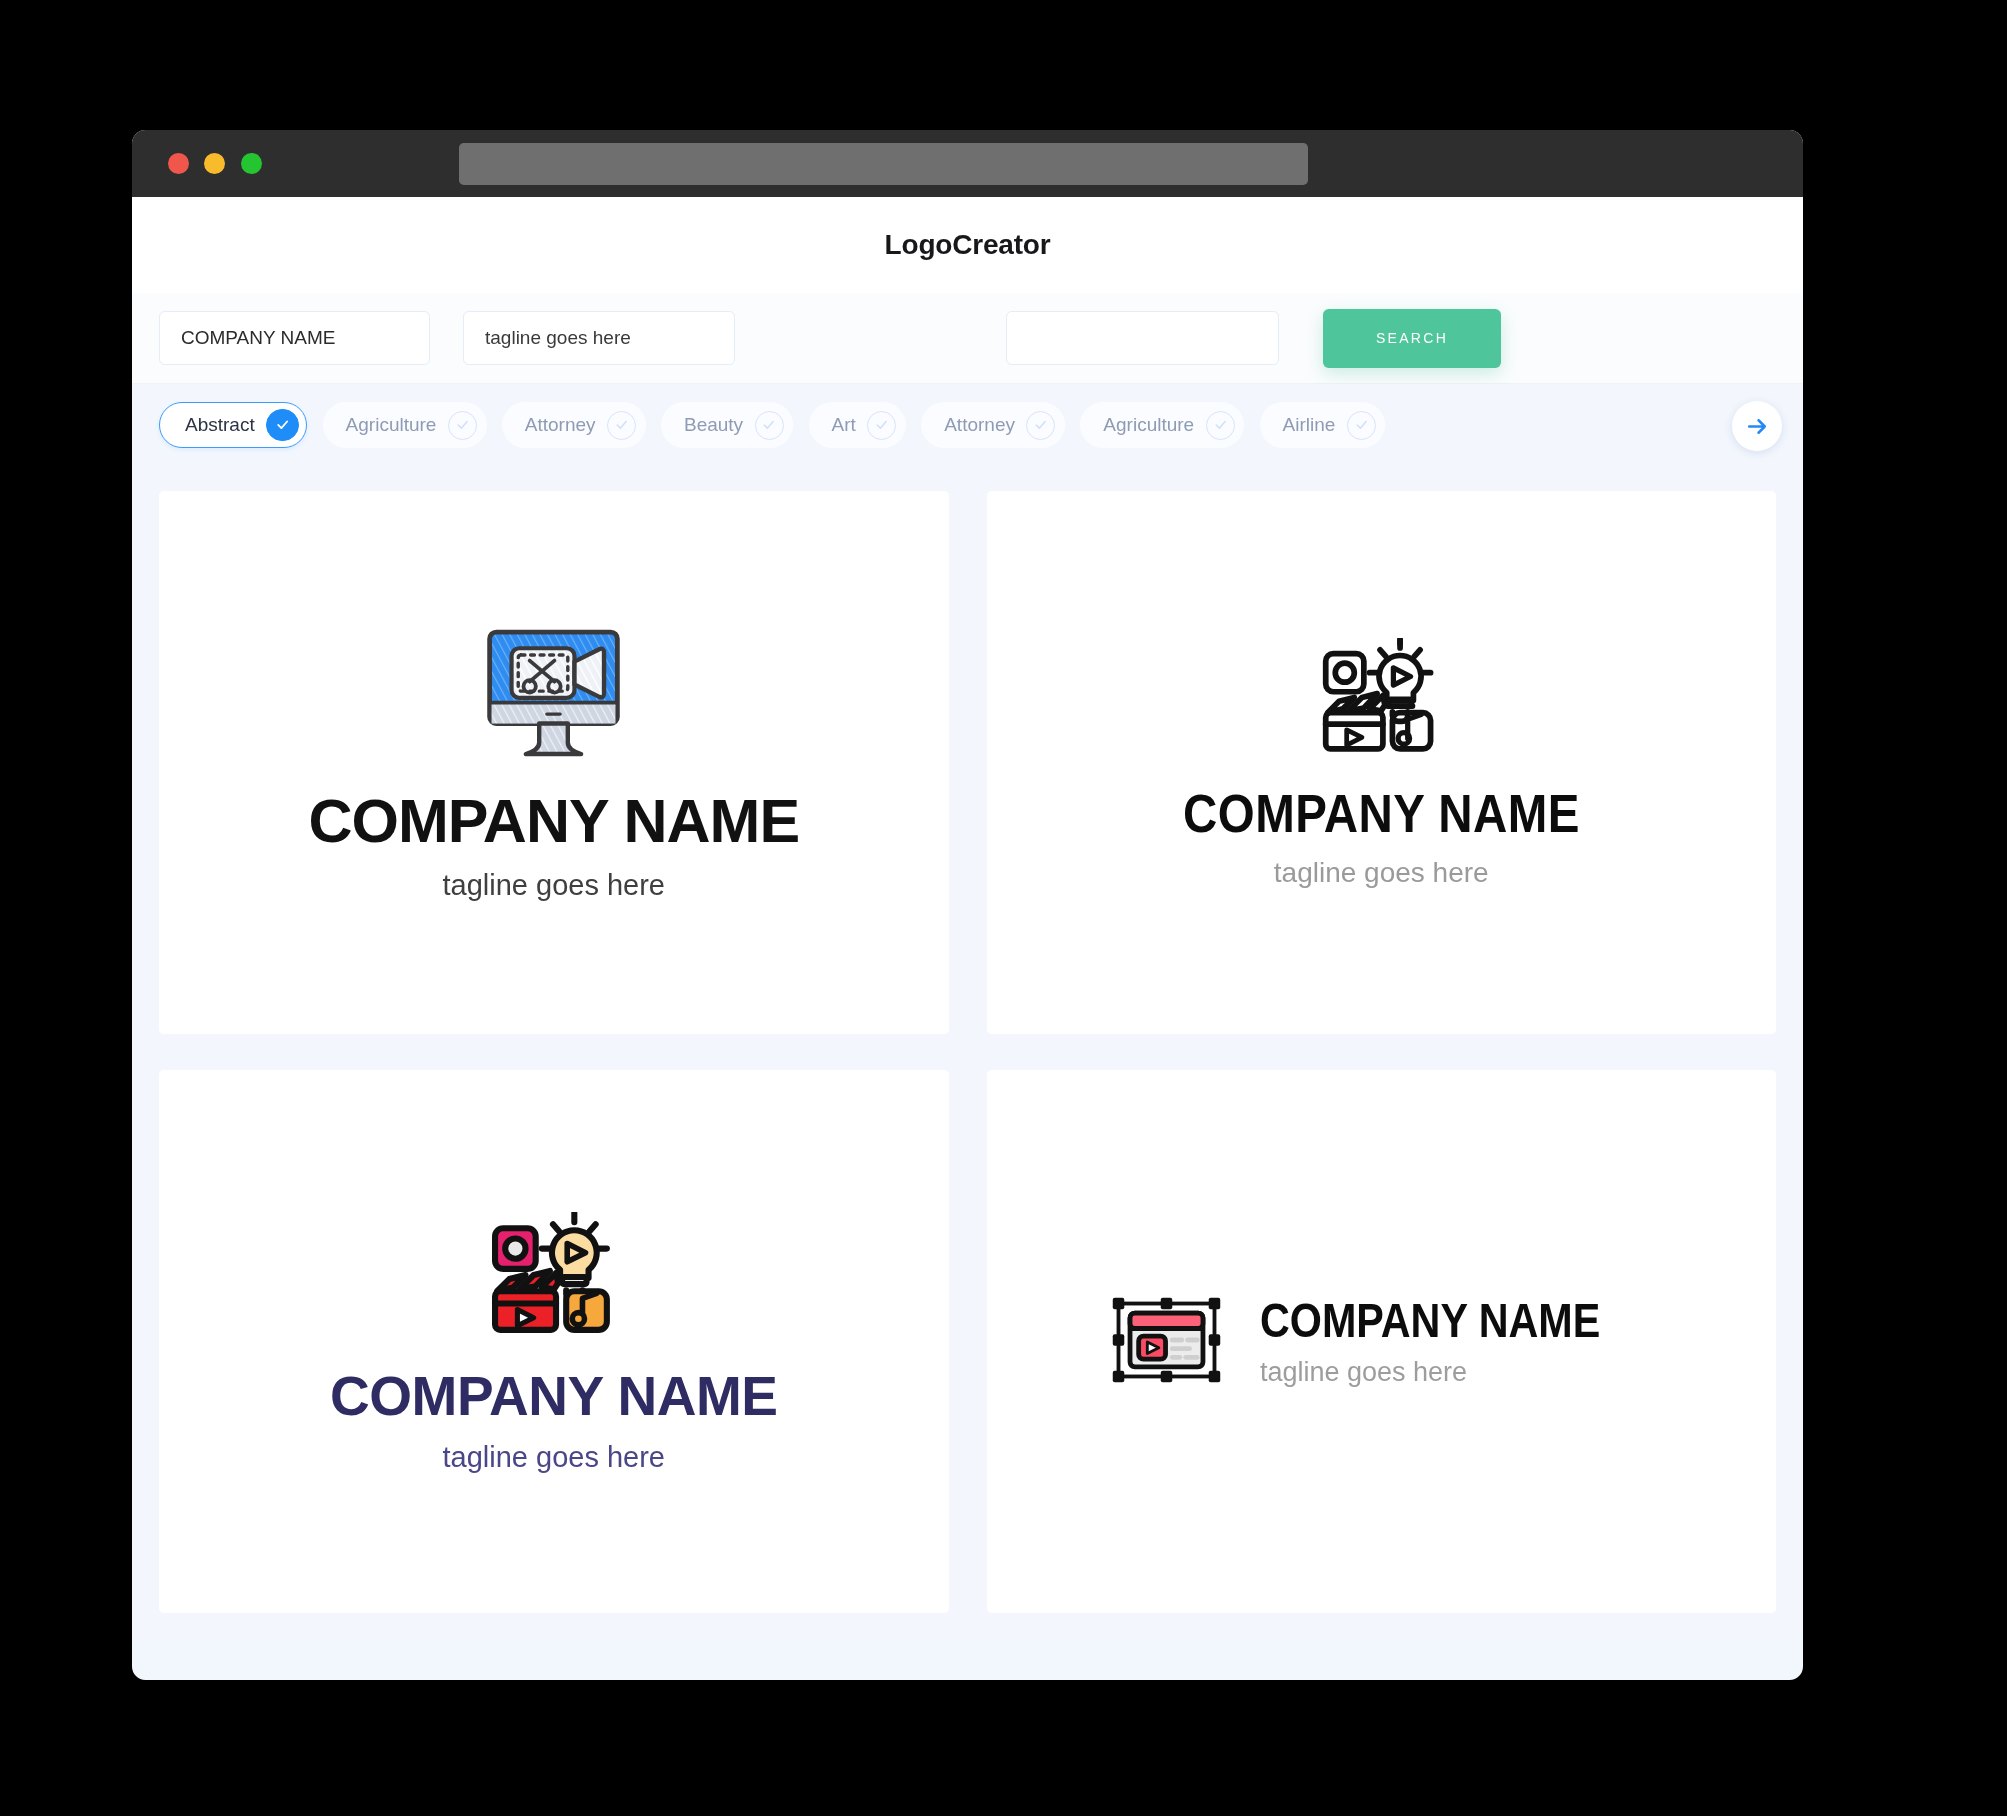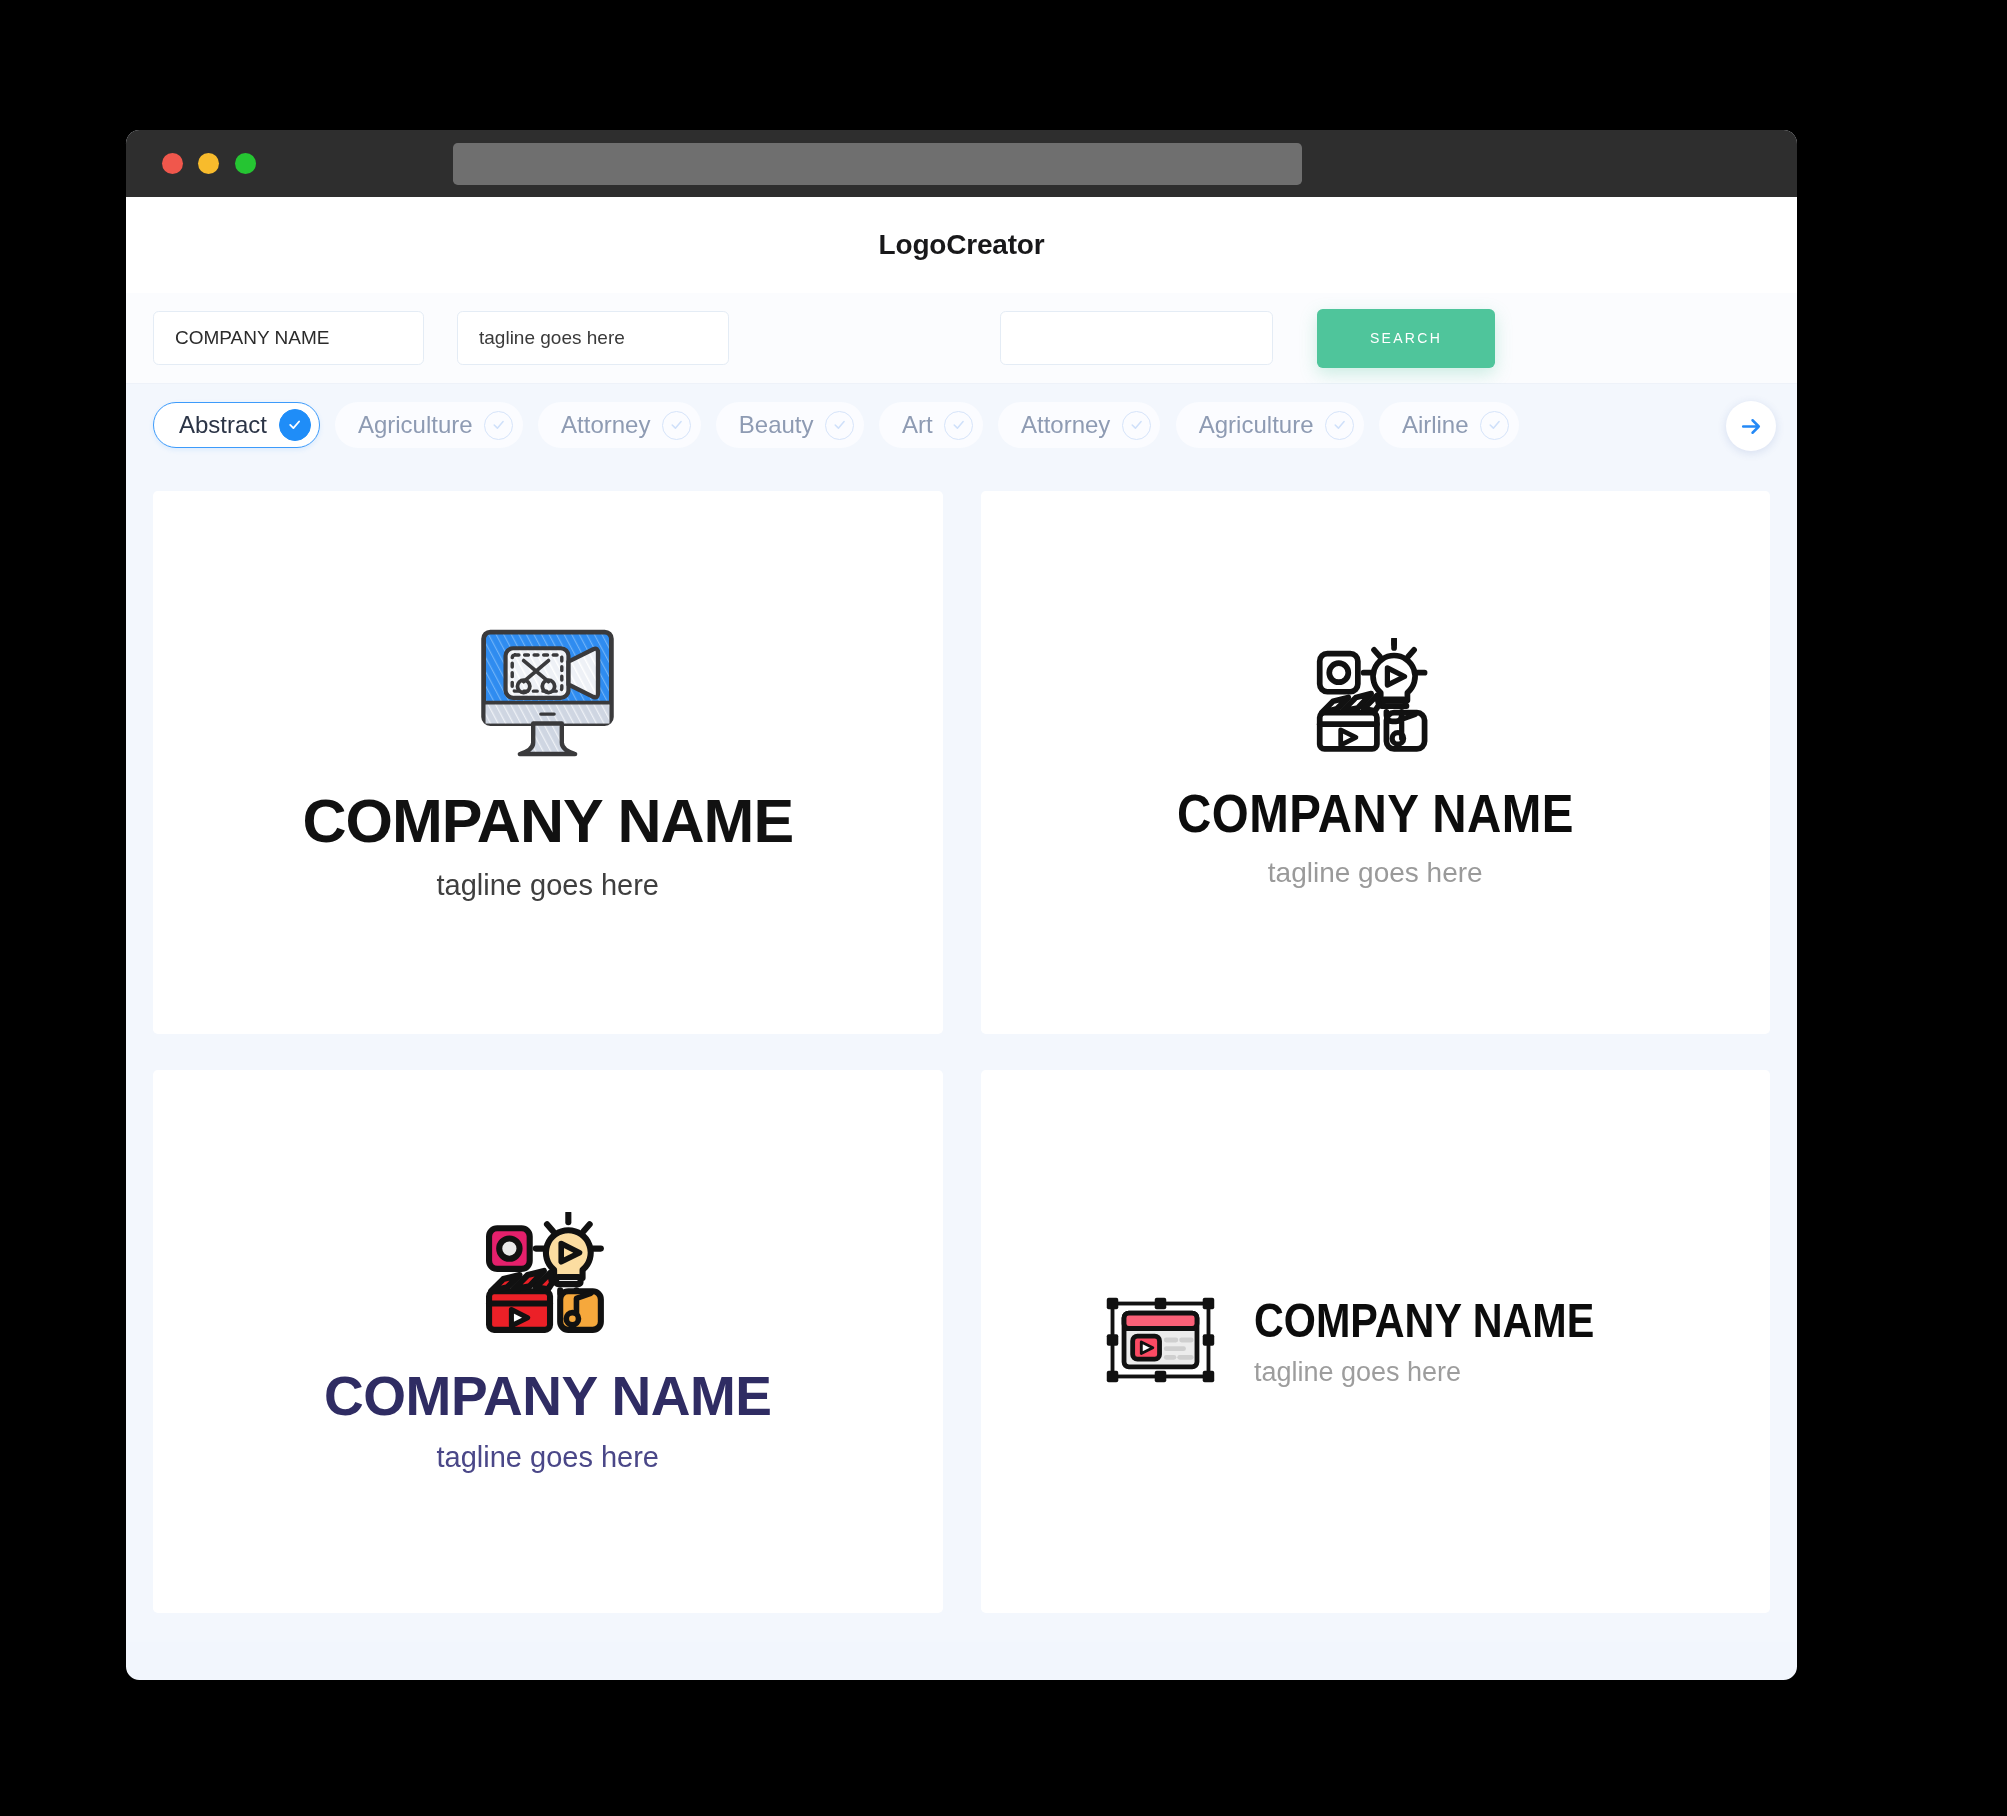--- a/index.html
+++ b/index.html
@@ -3,21 +3,21 @@
 <meta charset="utf-8">
 <style>
   * { margin:0; padding:0; box-sizing:border-box; }
   html,body{ width:2007px; height:1816px; background:#000; overflow:hidden;
              font-family:"Liberation Sans", sans-serif; }
 
   #stage{ position:relative; width:2007px; height:1816px; background:#000; }
 
   
   .window{
-    position:absolute; left:126px; top:130px; width:1671px; height:1550px;
+    position:absolute; left:132px; top:130px; width:1671px; height:1550px;
     border-radius:13.4px; background:#f2f6fd; overflow:hidden;
     box-shadow:0 19px 57px rgba(0,0,0,.45);
   }
   .titlebar{
     height:67px; background:#2e2e2e; display:flex; align-items:center;
     padding:0 0 0 36px; position:relative;
   }
   .lights{ display:flex; gap:15.3px; align-items:center; }
   .light{ width:21px; height:21px; border-radius:50%; }
   .l-red{ background:#f0574c; }
@@ -60,21 +60,21 @@
   .chips{
     position:relative; height:82px; background:#f3f7fd;
     display:flex; align-items:center; padding-left:27px; gap:15.3px;
     overflow:hidden;
   }
   .chip{
     height:46px; border-radius:23px; background:#fbfcff;
     display:flex; align-items:center; gap:11.5px; padding:0 9.6px 0 23px;
     white-space:nowrap; cursor:pointer;
   }
-  .chip .c-label{ font-size:24px; color:#8e9bb3; }
+  .chip .c-label{ font-size:19px; color:#8e9bb3; }
   .chip .c-check{
     width:29px; height:29px; border-radius:50%; border:1.5px solid #d6e4fa;
     display:flex; align-items:center; justify-content:center;
   }
   .chip .c-check svg{ width:15.3px; height:15.3px; }
   .chip .c-check svg path{ stroke:#cfe0fa; stroke-width:2.4; fill:none;
                            stroke-linecap:round; stroke-linejoin:round; }
   .chip.active{
     background:#fff; border:1.5px solid #3d9bfb; padding:0 7.6px 0 25px;
     box-shadow:0 1.9px 5.7px rgba(61,155,251,.12);

